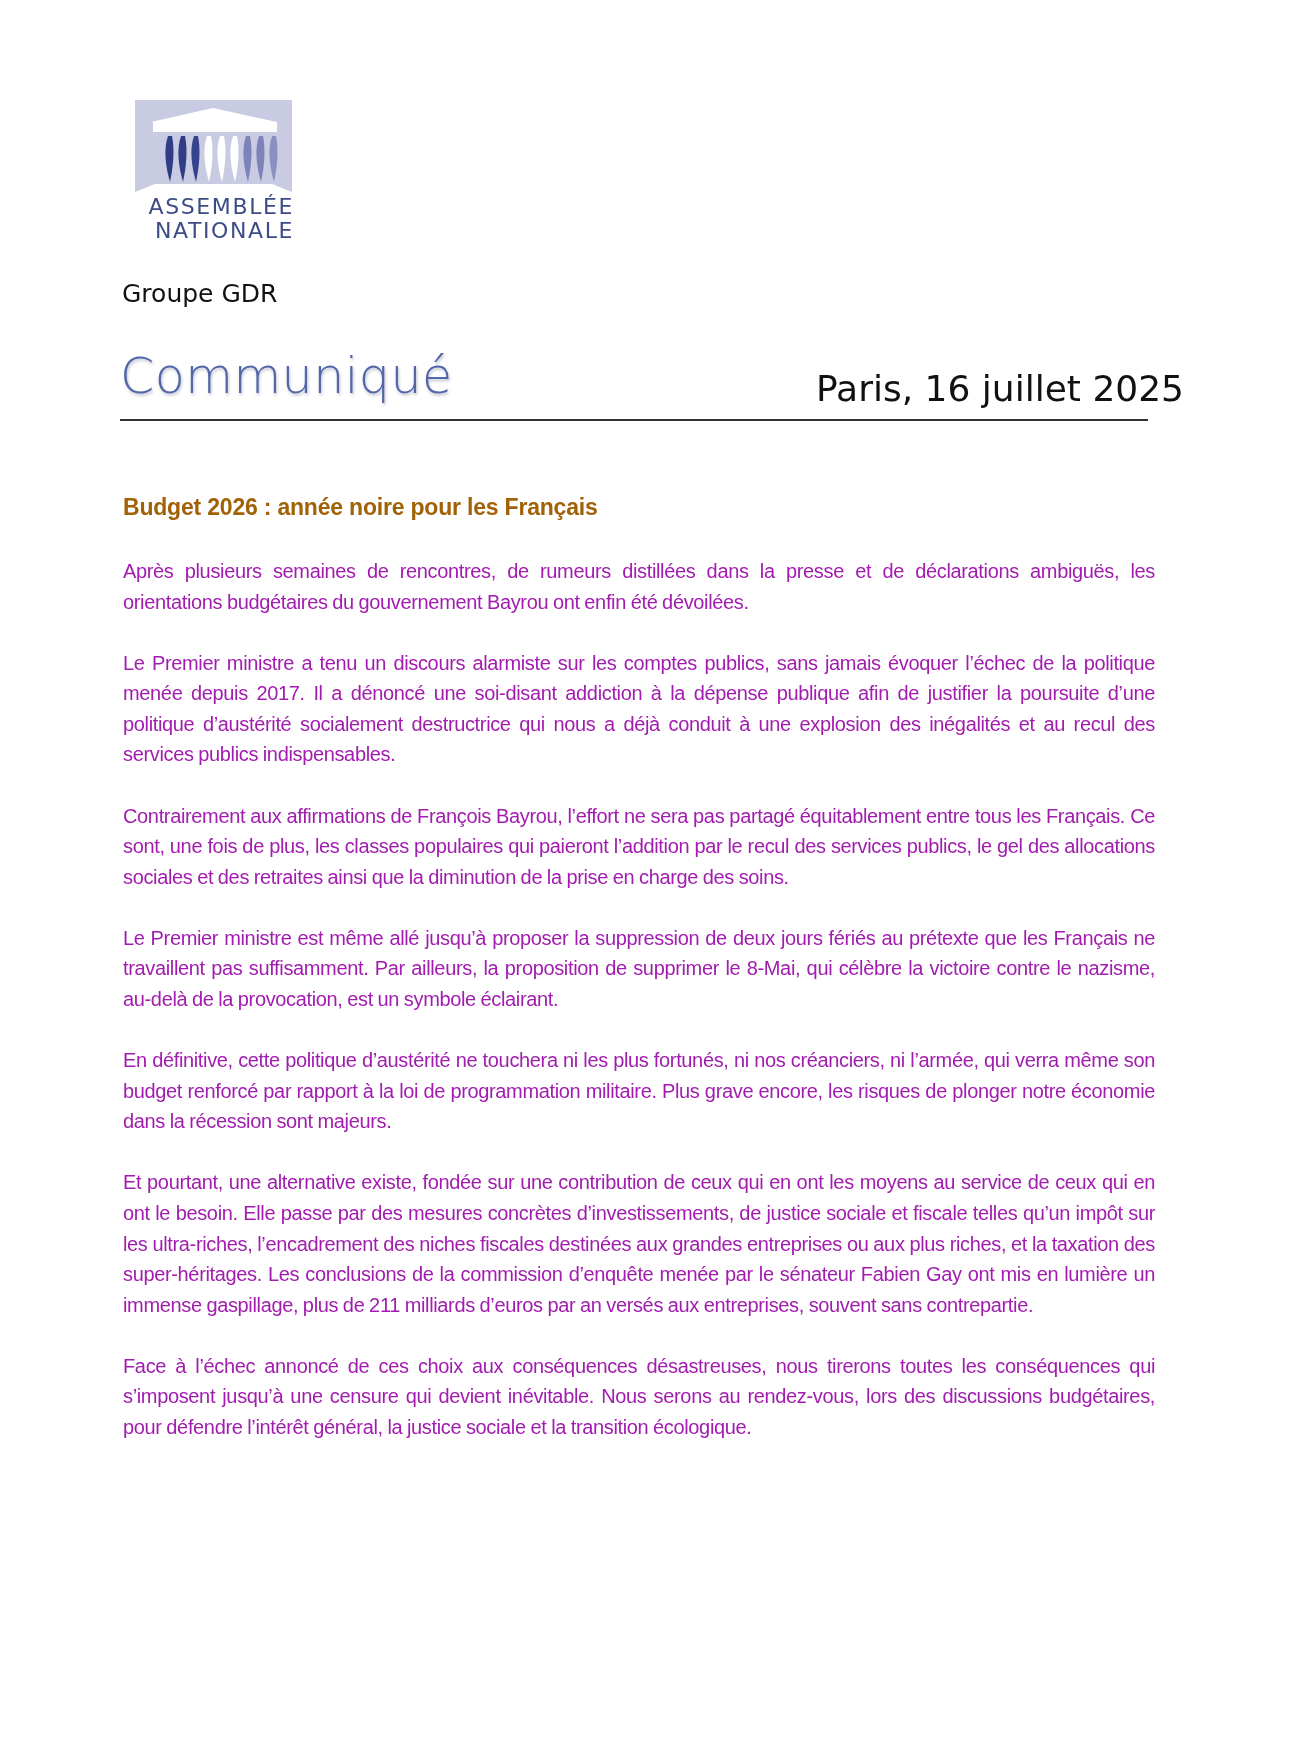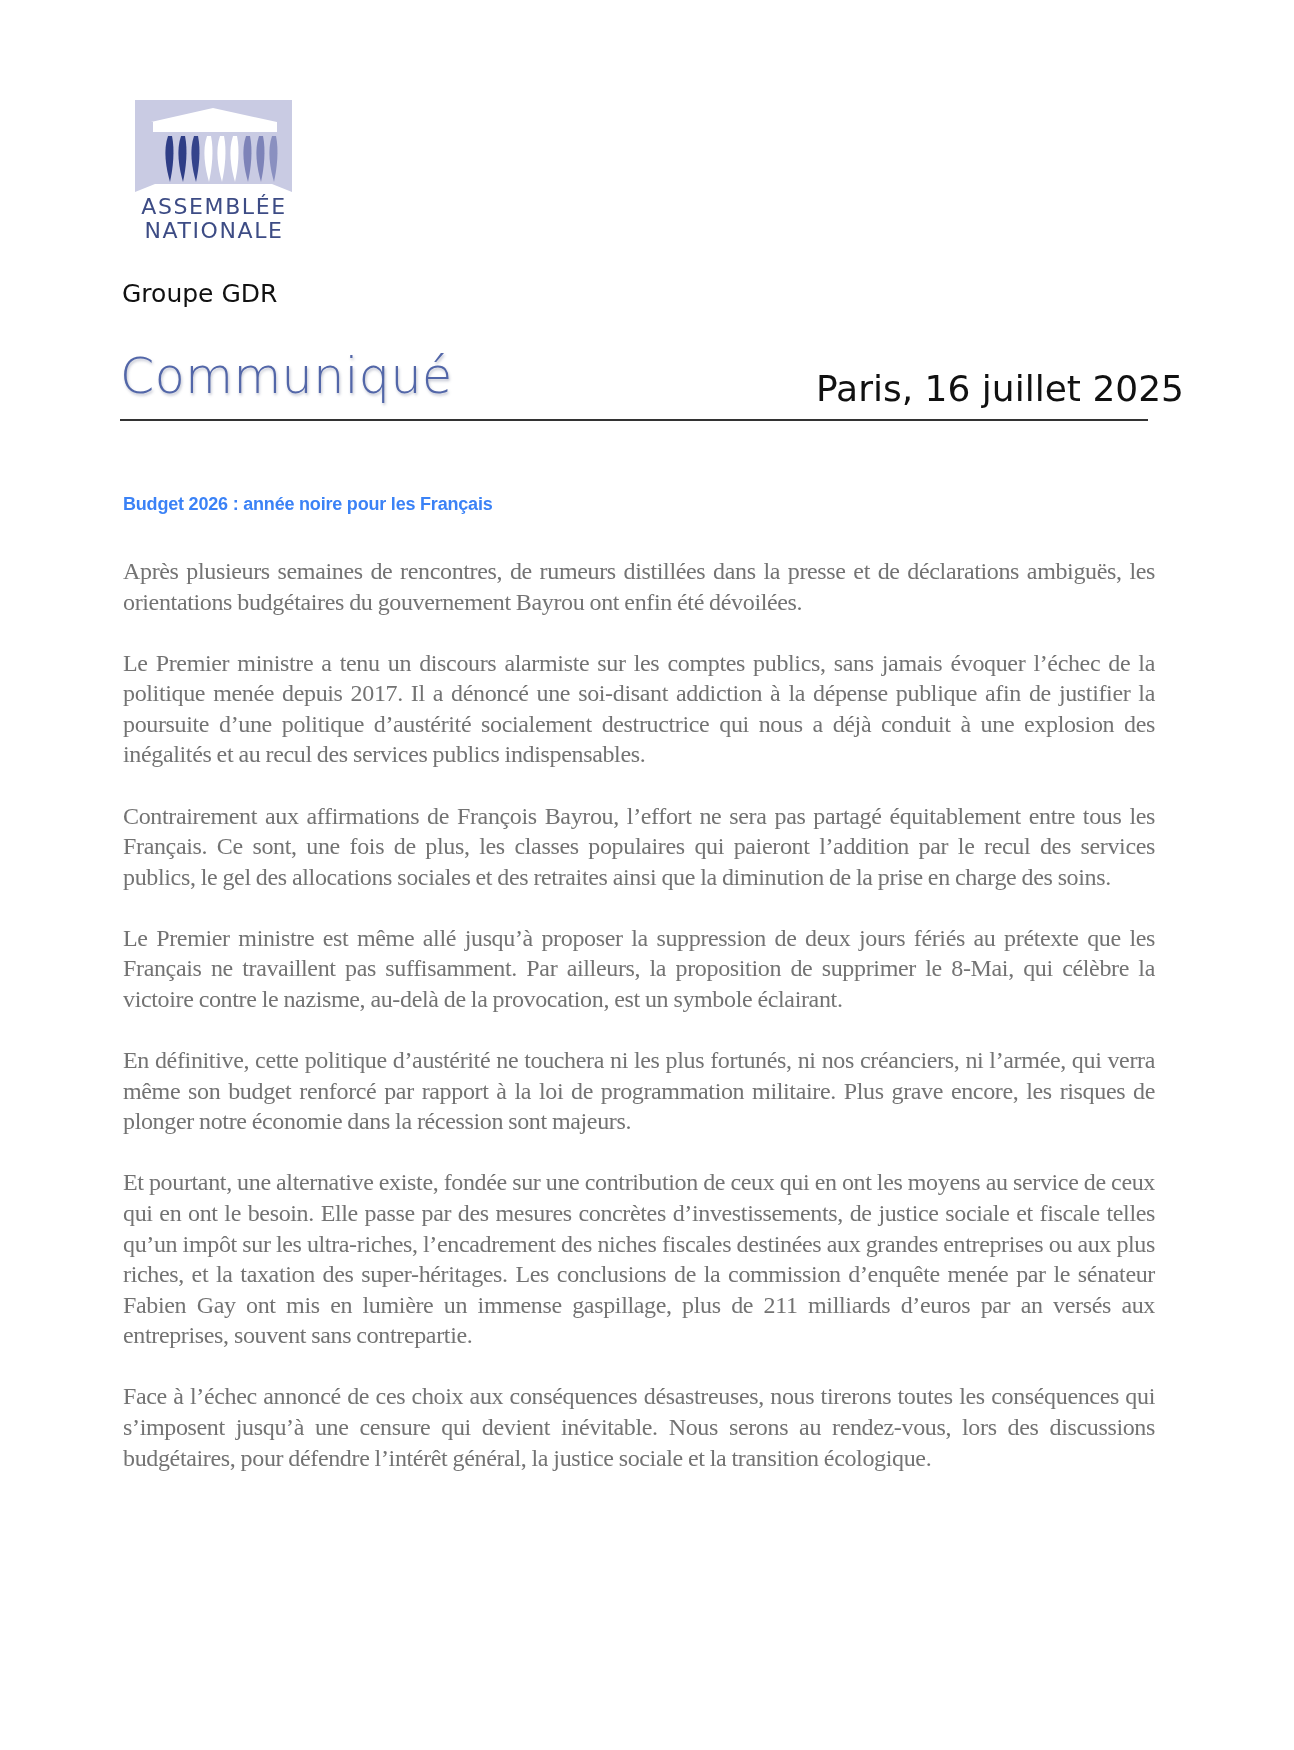--- a/index.html
+++ b/index.html
@@ -32,21 +32,21 @@
     .logo-text {
       position: absolute;
       left: 0;
       top: 95px;
       width: 160px;
       font-family: "DejaVu Sans", sans-serif;
       font-size: 22px;
       line-height: 24px;
       letter-spacing: 1.6px;
       color: #3d4c85;
-      text-align: center;
+      text-align: right;
     }
     .logo-text div { white-space: nowrap; }
 
     .group-name {
       position: absolute;
       left: 122px;
       top: 279px;
       font-family: "DejaVu Sans", sans-serif;
       font-size: 25px;
       color: #111111;
@@ -85,38 +85,38 @@
       height: 2px;
       background: #333333;
     }
 
     .title {
       position: absolute;
       left: 123px;
       top: 494px;
       font-family: "Liberation Sans", sans-serif;
       font-weight: bold;
-      font-size: 18px;
-      color: #3b82f6;
+      font-size: 23px;
+      color: #a16207;
       white-space: nowrap;
       letter-spacing: -0.2px;
     }
 
     .body {
       position: absolute;
       left: 123px;
       top: 556px;
       width: 1032px;
     }
     .para {
       margin: 0 0 30.5px 0;
-      font-family: Liberation Serif, serif;
-      font-size: 24px;
+      font-family: Liberation Sans, sans-serif;
+      font-size: 20px;
       line-height: 30.6px;
-      color: #737373;
+      color: #a21caf;
       text-align: justify;
       letter-spacing: -0.35px;
       word-spacing: -0.5px;
     }
   </style>
 </head>
 <body>
 
 <div class="logo">
   <svg class="logo-mark" viewBox="0 0 157 92" xmlns="http://www.w3.org/2000/svg">

